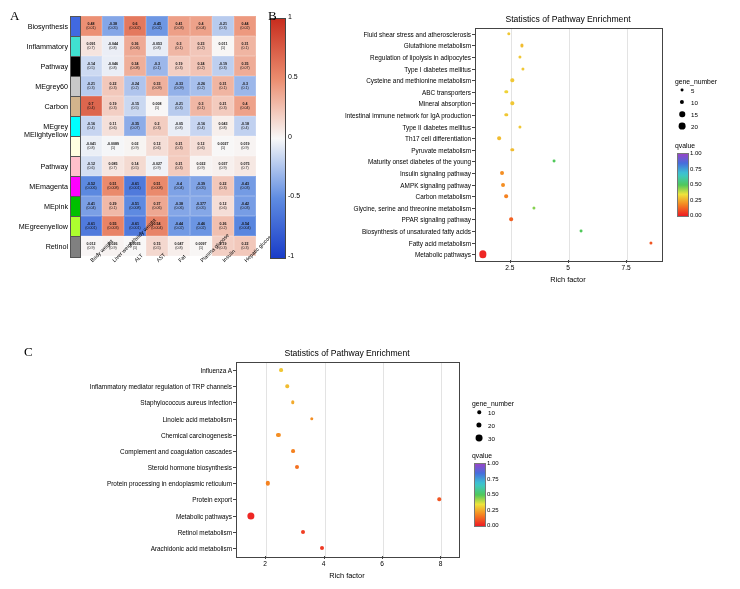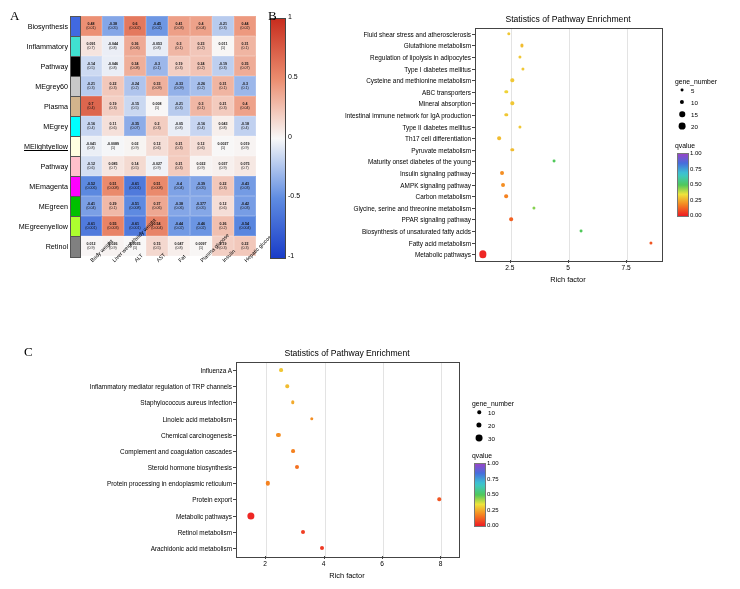--- a/index.html
+++ b/index.html
@@ -425,31 +425,31 @@
       </div>
     </div>
     <div class="row-label" style="right: auto; top: 16px; left: 0px; width: 60px;">Biosynthesis</div>
     <div class="row-color" style="left:62px;top:10px;background:#4169e1;"></div>
     <div class="row-label" style="right: auto; top: 36px; left: 0px; width: 60px;">Inflammatory</div>
     <div class="row-color" style="left:62px;top:30px;background:#40e0d0;"></div>
     <div class="row-label" style="right: auto; top: 56px; left: 0px; width: 60px;">Pathway</div>
     <div class="row-color" style="left:62px;top:50px;background:#000000;"></div>
     <div class="row-label" style="right: auto; top: 76px; left: 0px; width: 60px;">MEgrey60</div>
     <div class="row-color" style="left:62px;top:70px;background:#c8c8c8;"></div>
-    <div class="row-label" style="right: auto; top: 96px; left: 0px; width: 60px;">Plasma</div>
+    <div class="row-label" style="right: auto; top: 96px; left: 0px; width: 60px;">Carbon</div>
     <div class="row-color" style="left:62px;top:90px;background:#d2b48c;"></div>
     <div class="row-label" style="right: auto; top: 116px; left: 0px; width: 60px;">MEgrey</div>
     <div class="row-color" style="left:62px;top:110px;background:#00ffff;"></div>
-    <div class="row-label" style="right: auto; top: 136px; left: 0px; width: 60px; text-decoration: underline;">MElightyellow</div>
+    <div class="row-label" style="right: auto; top: 124px; left: 0px; width: 60px;">MElightyellow</div>
     <div class="row-color" style="left:62px;top:130px;background:#ffffe0;"></div>
     <div class="row-label" style="right: auto; top: 156px; left: 0px; width: 60px;">Pathway</div>
     <div class="row-color" style="left:62px;top:150px;background:#ffc0cb;"></div>
     <div class="row-label" style="right: auto; top: 176px; left: 0px; width: 60px;">MEmagenta</div>
     <div class="row-color" style="left:62px;top:170px;background:#ff00ff;"></div>
-    <div class="row-label" style="right: auto; top: 196px; left: 0px; width: 60px;">MEgreen</div>
+    <div class="row-label" style="right: auto; top: 196px; left: 0px; width: 60px;">MEpink</div>
     <div class="row-color" style="left:62px;top:190px;background:#00c000;"></div>
     <div class="row-label" style="right: auto; top: 216px; left: 0px; width: 60px;">MEgreenyellow</div>
     <div class="row-color" style="left:62px;top:210px;background:#adff2f;"></div>
     <div class="row-label" style="right: auto; top: 236px; left: 0px; width: 60px;">Retinol</div>
     <div class="row-color" style="left:62px;top:230px;background:#808080;"></div>
     <div class="col-label" style="left:81px;top:253px;">Body weight</div>
     <div class="col-label" style="left:103px;top:253px;">Liver weight/body weight</div>
     <div class="col-label" style="left:125px;top:253px;">ALT</div>
     <div class="col-label" style="left:147px;top:253px;">AST</div>
     <div class="col-label" style="left:169px;top:253px;">Fat</div>

